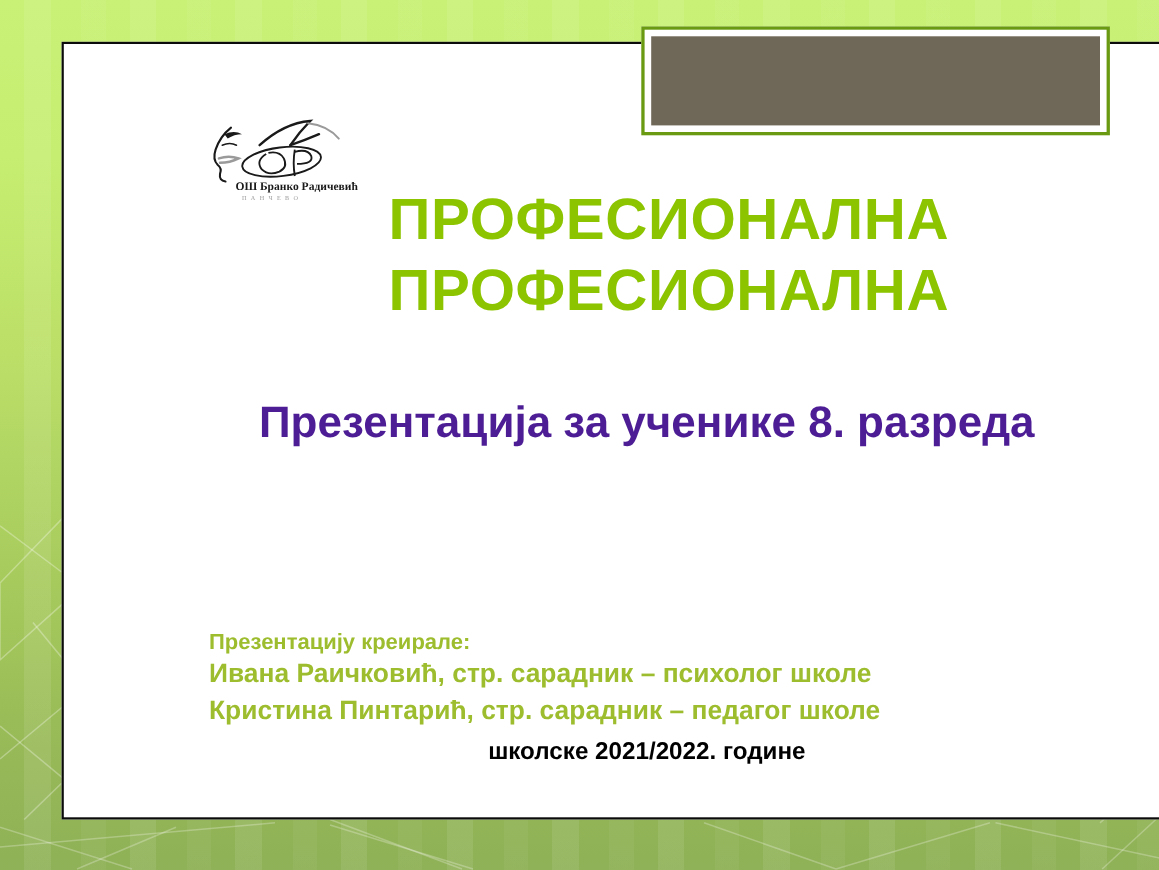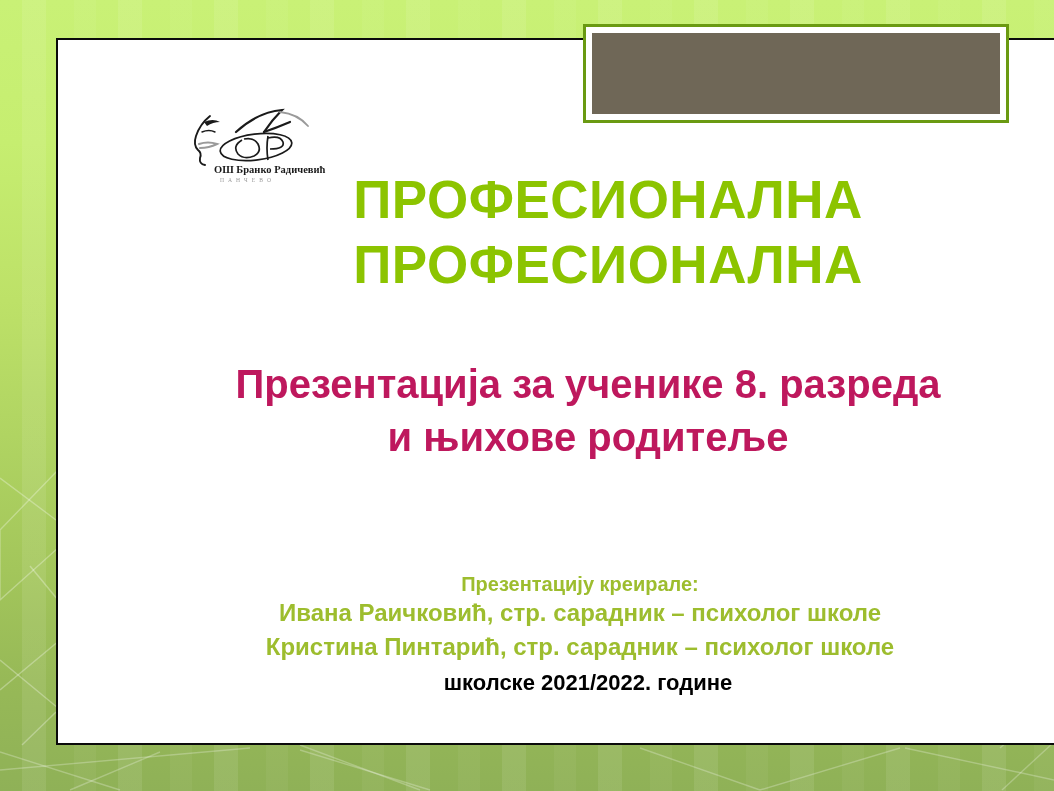--- a/index.html
+++ b/index.html
@@ -103,33 +103,32 @@
     letter-spacing: 0.5px;
   }
 
   
   #subtitle {
     position: absolute;
     left: 100px;
     top: 318px;
     width: 860px;
     text-align: center;
-    color: #be185d;
+    color: #4c1d95;
     font-size: 40px;
     line-height: 1.32;
     font-weight: bold;
   }
 
   
   #credits {
     position: absolute;
-    left: 112px;
+    left: 132px;
     top: 533px;
     width: 820px;
-    text-align: center;
     color: #9dbd2e;
     font-weight: bold;
     text-shadow: 0 1px 2px rgba(255,255,255,0.95), 0 0 3px rgba(255,255,255,0.8);
   }
   #credits .lead {
     font-size: 20px;
     line-height: 1.15;
   }
   #credits .author {
     font-size: 24px;
@@ -216,25 +215,24 @@
       <div class="inner"></div>
     </div>
 
     <div id="title">
       <div>ПРОФЕСИОНАЛНА</div>
       <div>ПРОФЕСИОНАЛНА</div>
     </div>
 
     <div id="subtitle">
       <div>Презентација за ученике 8. разреда</div>
-      <div>и њихове родитеље</div>
     </div>
 
     <div id="credits">
       <div class="lead">Презентацију креирале:</div>
       <div class="author">Ивана Раичковић, стр. сарадник – психолог школе</div>
-      <div class="author">Кристина Пинтарић, стр. сарадник – психолог школе</div>
+      <div class="author">Кристина Пинтарић, стр. сарадник – педагог школе</div>
     </div>
 
     <div id="school-year">школске 2021/2022. године</div>
 
   </div>
 </div>
 
 </body></html>

